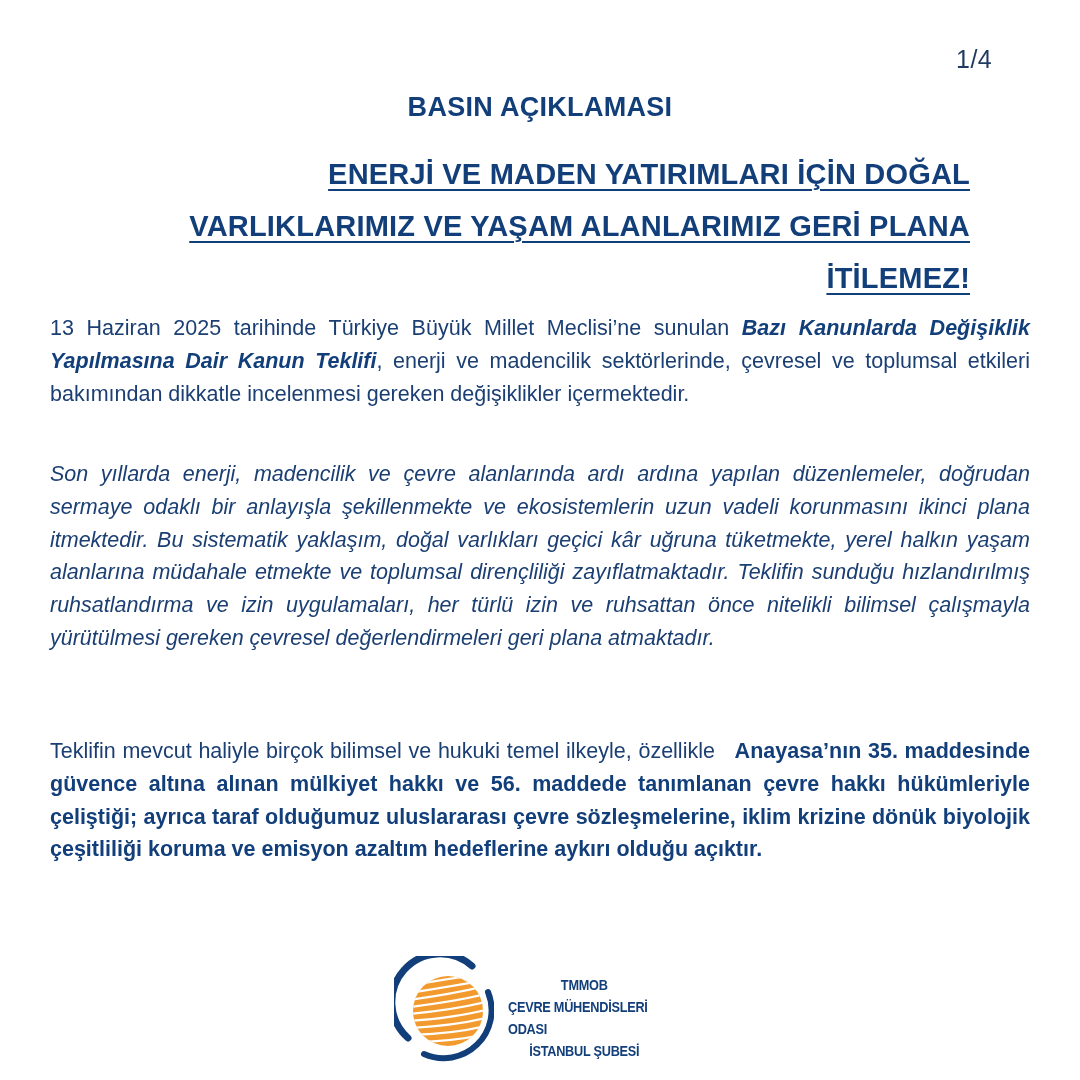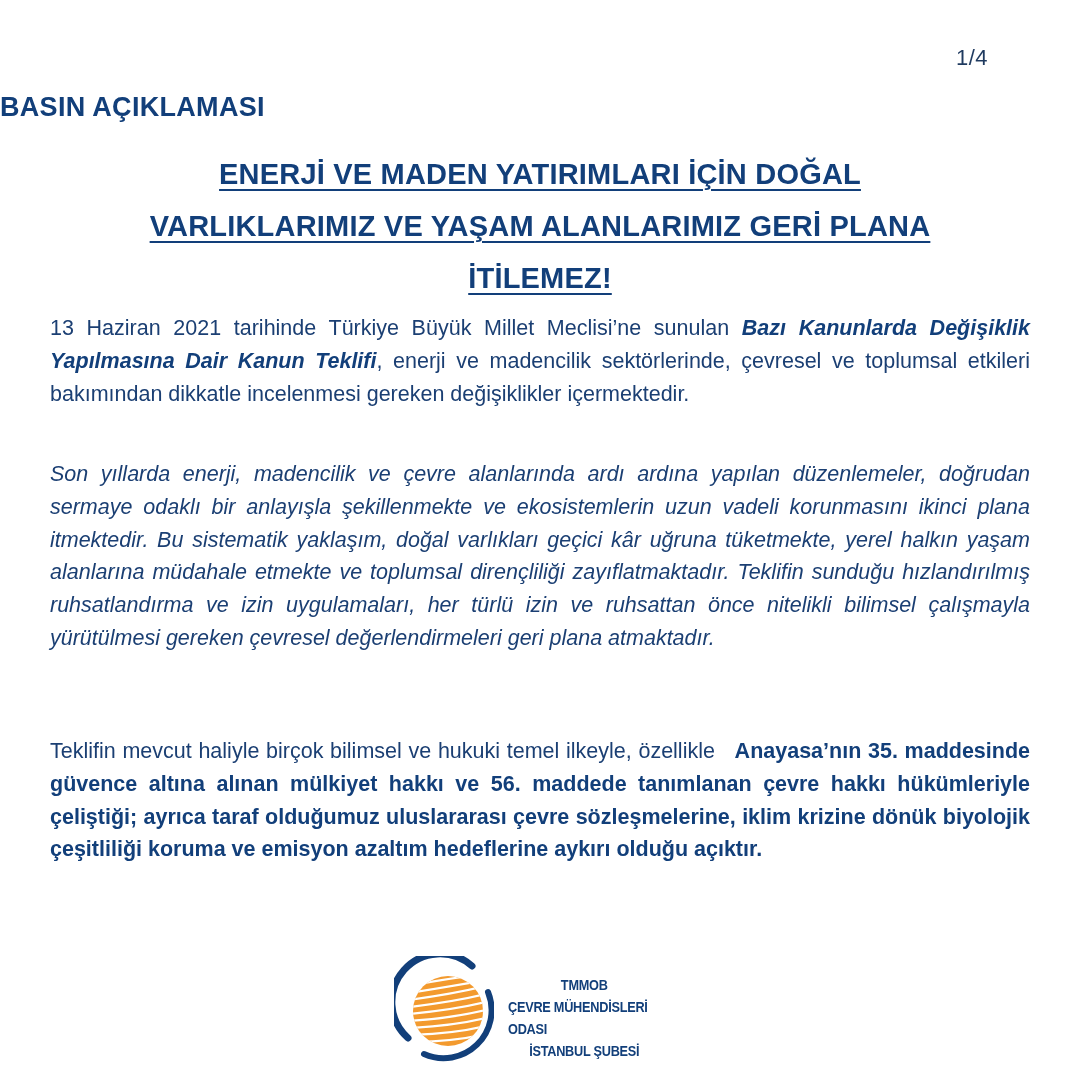--- a/index.html
+++ b/index.html
@@ -12,41 +12,41 @@
       height: 1080px;
       position: relative;
       overflow: hidden;
       font-family: "Liberation Sans", sans-serif;
       color: #1a3a6b;
     }
     .page-number {
       position: absolute;
       top: 45px;
       left: 956px;
-      font-size: 22px;
+      font-size: 25px;
       color: #1f3a5f;
       letter-spacing: 0.5px;
     }
     .kicker {
       position: absolute;
       top: 92px;
       left: 0;
       width: 1080px;
-      text-align: left;
+      text-align: center;
       font-size: 27px;
       font-weight: bold;
       color: #123f7a;
       letter-spacing: 0.3px;
     }
     .headline {
       position: absolute;
       top: 148px;
       left: 110px;
       width: 860px;
-      text-align: center;
+      text-align: right;
       font-size: 29px;
       line-height: 52px;
       font-weight: bold;
       color: #123f7a;
       letter-spacing: 0.2px;
       text-decoration: underline;
       text-decoration-thickness: 2px;
       text-underline-offset: 5px;
     }
     .body-text {
@@ -105,21 +105,21 @@
 
 <div>
 
   <div class="page-number">1/4</div>
 
   <div class="kicker">BASIN AÇIKLAMASI</div>
 
   <div class="headline">ENERJİ VE MADEN YATIRIMLARI İÇİN DOĞAL VARLIKLARIMIZ VE YAŞAM ALANLARIMIZ GERİ PLANA İTİLEMEZ!</div>
 
   <p class="body-text p1" style="margin:0;">
-    <span>13 Haziran 2021 tarihinde Türkiye Büyük Millet Meclisi’ne sunulan </span><span class="em-bold-italic">Bazı Kanunlarda Değişiklik Yapılmasına Dair Kanun Teklifi</span><span>, enerji ve madencilik sektörlerinde, çevresel ve toplumsal etkileri bakımından dikkatle incelenmesi gereken değişiklikler içermektedir.</span>
+    <span>13 Haziran 2025 tarihinde Türkiye Büyük Millet Meclisi’ne sunulan </span><span class="em-bold-italic">Bazı Kanunlarda Değişiklik Yapılmasına Dair Kanun Teklifi</span><span>, enerji ve madencilik sektörlerinde, çevresel ve toplumsal etkileri bakımından dikkatle incelenmesi gereken değişiklikler içermektedir.</span>
   </p>
 
   <p class="body-text p2" style="margin:0;">Son yıllarda enerji, madencilik ve çevre alanlarında ardı ardına yapılan düzenlemeler, doğrudan sermaye odaklı bir anlayışla şekillenmekte ve ekosistemlerin uzun vadeli korunmasını ikinci plana itmektedir. Bu sistematik yaklaşım, doğal varlıkları geçici kâr uğruna tüketmekte, yerel halkın yaşam alanlarına müdahale etmekte ve toplumsal dirençliliği zayıflatmaktadır. Teklifin sunduğu hızlandırılmış ruhsatlandırma ve izin uygulamaları, her türlü izin ve ruhsattan önce nitelikli bilimsel çalışmayla yürütülmesi gereken çevresel değerlendirmeleri geri plana atmaktadır.</p>
 
   <p class="body-text p3" style="margin:0;">
     <span>Teklifin mevcut haliyle birçok bilimsel ve hukuki temel ilkeyle, özellikle </span><span class="em-bold">Anayasa’nın 35. maddesinde güvence altına alınan mülkiyet hakkı ve 56. maddede tanımlanan çevre hakkı hükümleriyle çeliştiği; ayrıca taraf olduğumuz uluslararası çevre sözleşmelerine, iklim krizine dönük biyolojik çeşitliliği koruma ve emisyon azaltım hedeflerine aykırı olduğu açıktır.</span>
   </p>
 
   <div class="logo">
     <svg class="logo-mark" viewBox="0 0 100 106" xmlns="http://www.w3.org/2000/svg">

